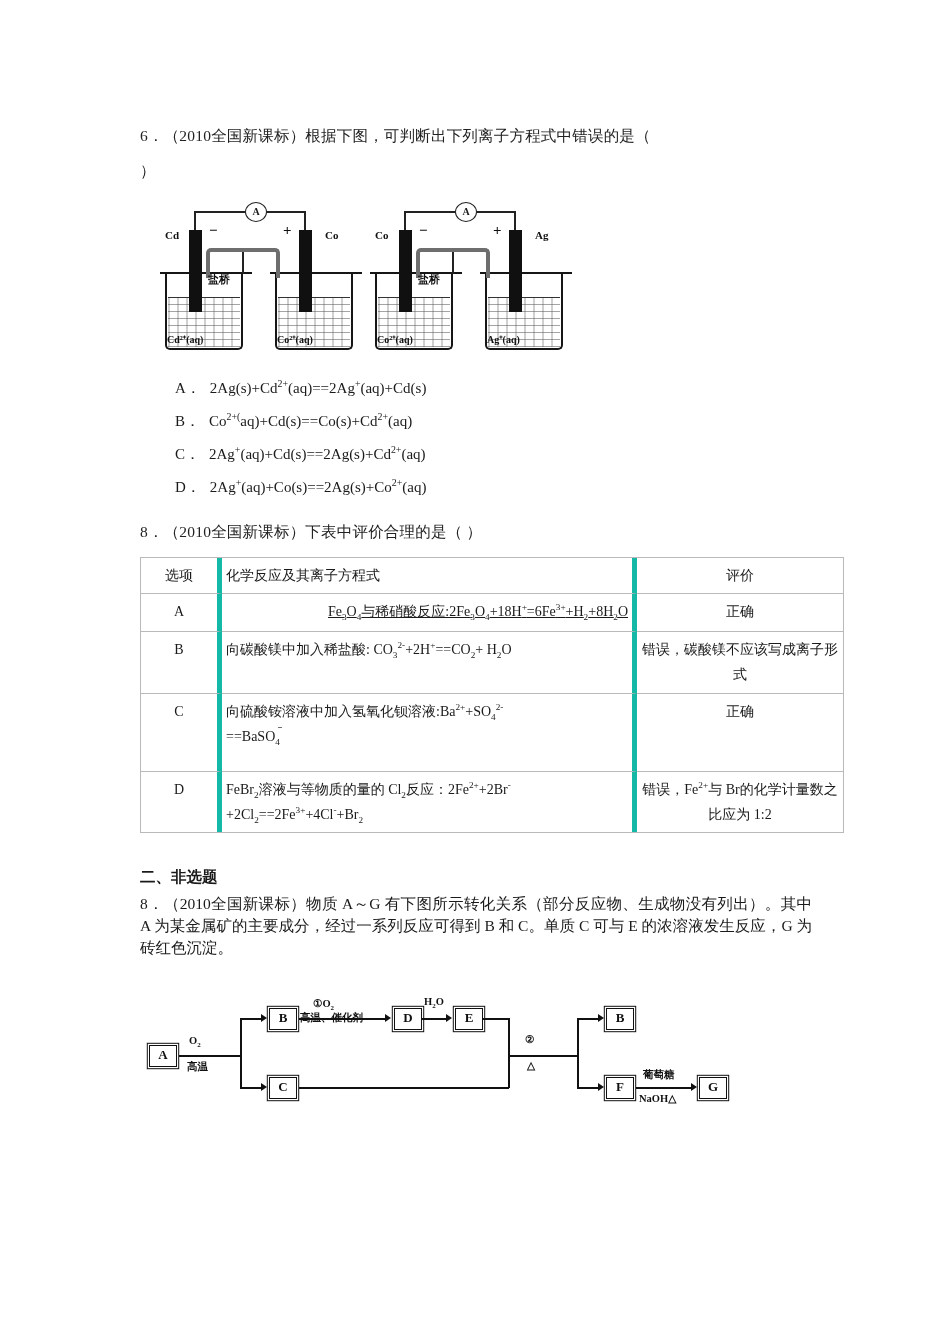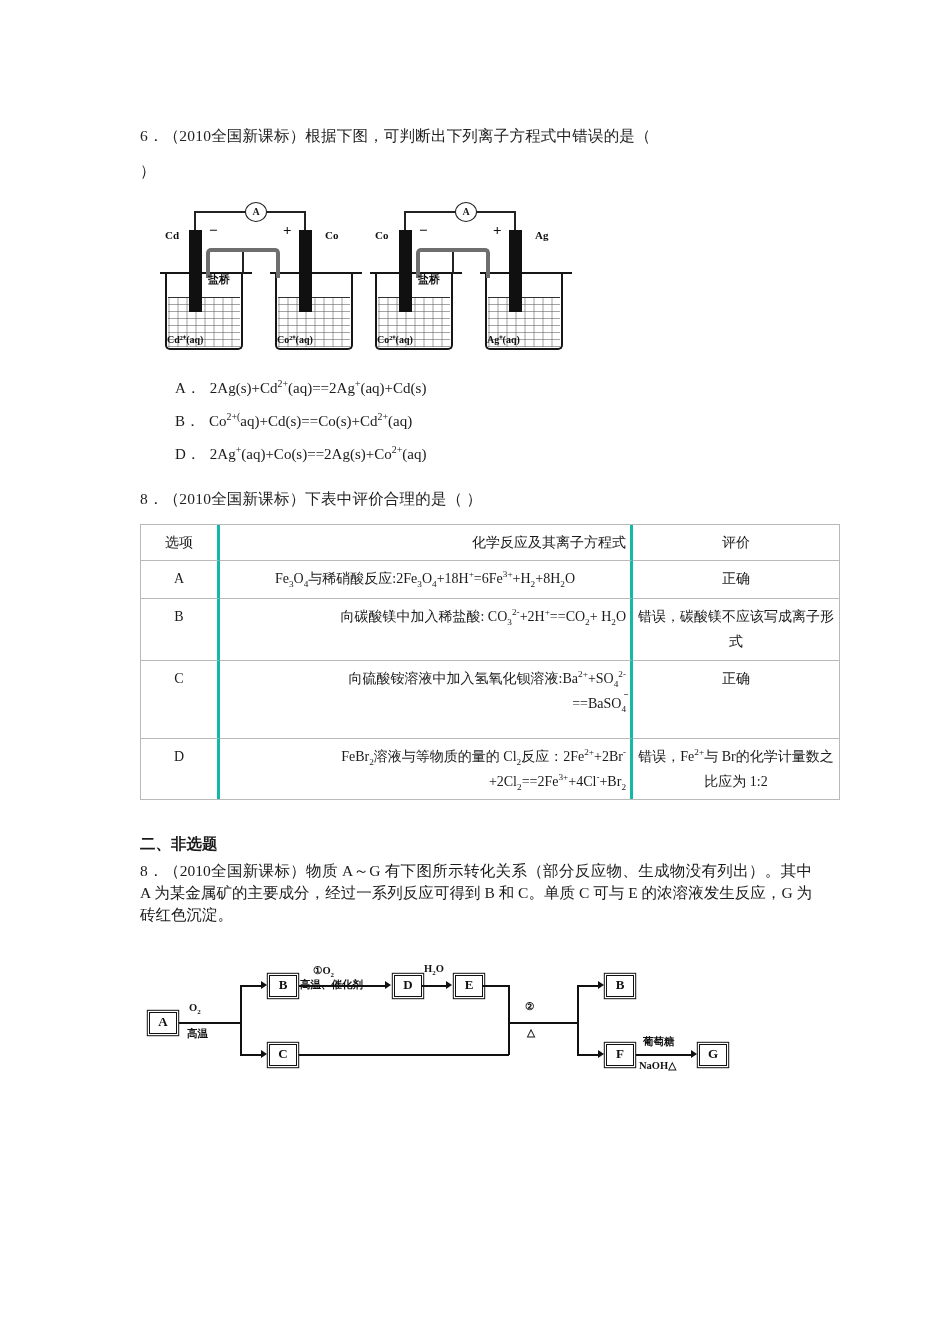--- a/index.html
+++ b/index.html
@@ -207,35 +207,35 @@
   .q7 { margin-top: 10px; }
   table.evaltable {
     border-collapse: separate;
     border-spacing: 0;
     width: 670px;
     margin-top: 8px;
     table-layout: fixed;
     border: 1px solid #b9b9b9;
   }
   table.evaltable td {
-    border-right: 3px solid #14b8a6;
+    border-right: 5px solid #14b8a6;
     border-bottom: 1px solid #b9b9b9;
     box-shadow: inset -2px -2px 0 -1px #ffffff;
     padding: 5px 4px;
     vertical-align: top;
     font-size: 14px;
     line-height: 25px;
     color: #1a1a1a;
   }
   table.evaltable td:last-child { border-right: none; }
   table.evaltable tr:last-child td { border-bottom: none; }
   .col-opt { width: 68px; text-align: center; }
-  .col-eq  { width: 402px; text-align: right; }
+  .col-eq  { width: 402px; text-align: left; }
   .col-ev  { width: 198px; text-align: center; }
-  td.eq-left { text-align: center; }
+  td.eq-left { text-align: right; text-decoration: underline; }
   .hdr { font-size: 15px; }
   .rowtall-1 { height: 38px; }
   .rowtall-2 { height: 62px; }
   .rowtall-3 { height: 78px; }
   .rowtall-4 { height: 60px; }
 
   
   .sect-title {
     margin-top: 28px;
     font-size: 15.5px;
@@ -374,20 +374,23 @@
         <div class="sb-text">盐桥</div>
       </div>
     </div>
 
     <div class="options">
       <div class="opt">
         <span class="lbl">A．</span><span>2Ag(s)+Cd<sup>2+</sup>(aq)==2Ag<sup>+</sup>(aq)+Cd(s)</span>
       </div>
       <div class="opt">
         <span class="lbl">B．</span><span>Co<sup>2+(</sup>aq)+Cd(s)==Co(s)+Cd<sup>2+</sup>(aq)</span>
+      </div>
+      <div class="opt">
+        <span class="lbl">C．</span><span>2Ag<sup>+</sup>(aq)+Cd(s)==2Ag(s)+Cd<sup>2+</sup>(aq)</span>
       </div>
       <div class="opt">
         <span class="lbl">D．</span><span>2Ag<sup>+</sup>(aq)+Co(s)==2Ag(s)+Co<sup>2+</sup>(aq)</span>
       </div>
     </div>
 
     <div class="q7">
       <div class="qline">8．（2010全国新课标）下表中评价合理的是（     ）</div>
 
       <table class="evaltable">

